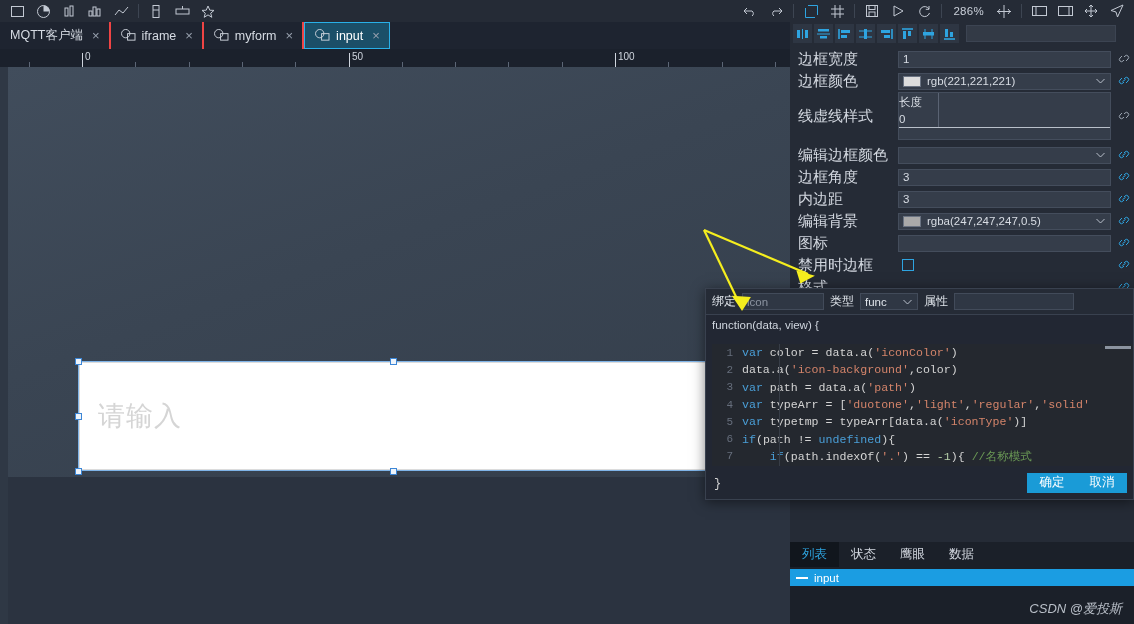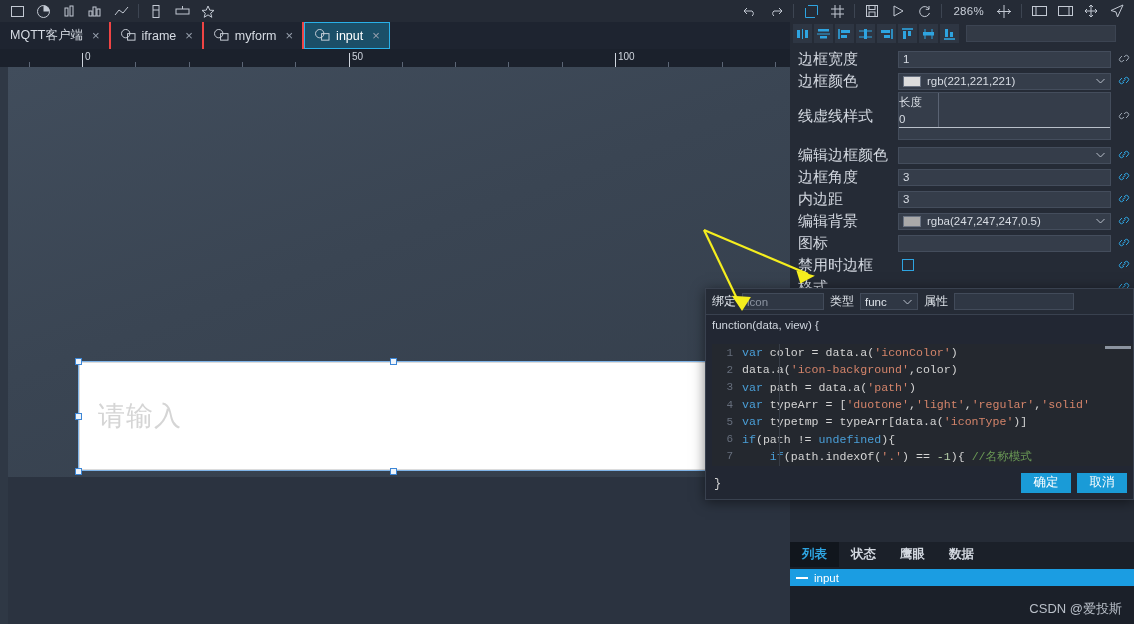--- a/index.html
+++ b/index.html
@@ -192,52 +192,53 @@
   .c  { color: #6a9955; }
   .n  { color: #b5cea8; }
   .cscroll {
     position: absolute; right: 2px; top: 2px; width: 26px; height: 3px;
     background: #8b939f;
   }
   .cvline { position: absolute; left: 67px; top: 0; bottom: 0; width: 1px; background: #373d47; }
   .dlg-foot {
     position: absolute; left: 0; bottom: 0; width: 100%; height: 33px;
     display: flex; align-items: center; justify-content: flex-end;
-    padding-right: 6px; gap: 6px;
+    padding-right: 6px; 
   }
   .brace {
     position: absolute; left: 8px; bottom: 8px; font-family: "Liberation Mono", monospace;
     font-size: 12px; color: #d4d4d4;
   }
   .dbtn {
     width: 50px; height: 20px; background: #1a9bd7; color: #fff;
     font-size: 12.5px; display: flex; align-items: center; justify-content: center;
     cursor: pointer;
   }
 
   
   .bpanel {
     position: absolute; left: 790px; top: 542px; width: 344px; height: 82px;
     background: #1b2029;
   }
-  .btabs { display: flex; height: 25px; background: #1b2029; font-weight: bold; }
+  .btabs { display: flex; height: 25px; background: #1b2029; }
   .btab {
     padding: 0 12px; display: flex; align-items: center; font-size: 12.5px;
     color: #d3d8e0; cursor: pointer;
   }
   .btab.sel { background: #11161d; color: #2ea4e0; }
   .blist { padding-top: 2px; }
   .bitem {
     height: 17px; background: #1b9de2; display: flex; align-items: center;
     gap: 6px; padding-left: 6px; font-size: 11.5px; color: #ffffff;
   }
   .bitem .dash { width: 12px; height: 2px; background: #ffffff; display: inline-block; }
   .watermark {
     position: absolute; right: 12px; bottom: 6px; font-size: 13px;
     color: #b9bfc8;
+    font-style: italic;
   }
 
   
   .arrows { position: absolute; left: 0; top: 0; width: 1134px; height: 624px; pointer-events: none; }
 </style>
 </head>
 <body>
 
 <div id="app">
 

